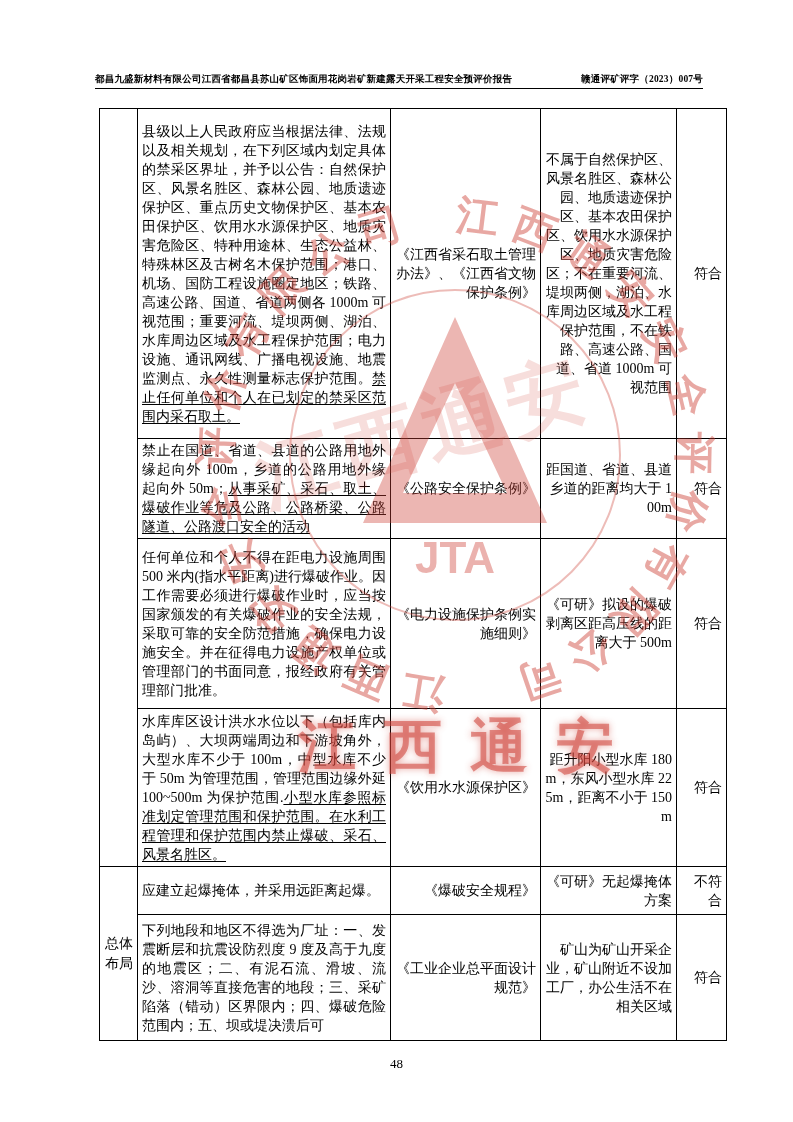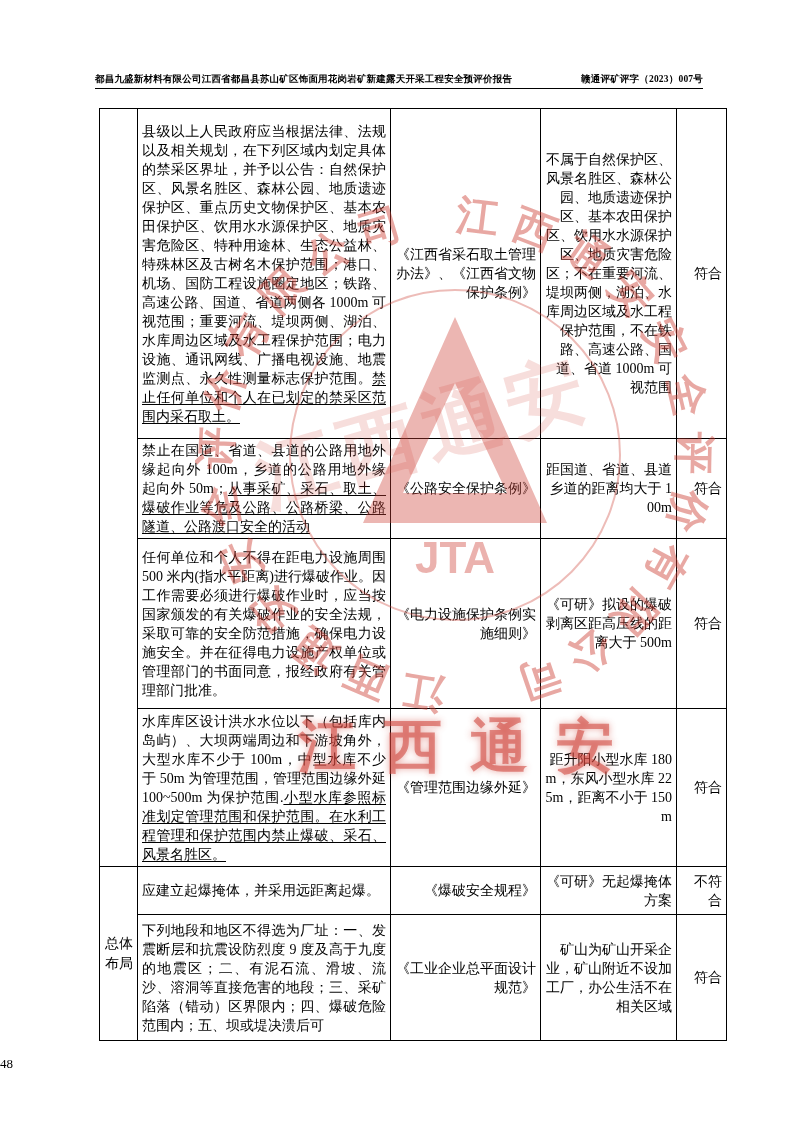--- a/index.html
+++ b/index.html
@@ -26,21 +26,21 @@
     border:1px solid #000; vertical-align:middle;
     font-size:14px; line-height:19px; padding:2px 4px; color:#000;
     word-break:break-all; overflow:hidden;
   }
   td.reg { text-align:justify; text-justify:inter-character;margin-left:28px; }
   td.law, td.comp, td.status, td.label { text-align:right; }
   td.label { line-height:20px;margin-left:11px; }
   .u { text-decoration:underline; text-underline-offset:2px; }
   .footer {
     position:absolute; top:1056px; left:0; width:100%;
-    font-size:13px;
+    text-align:center; font-size:13px;
   }
   
   .wm { position:absolute; pointer-events:none; z-index:5; }
   .seal { left:195px; top:195px; width:520px; height:520px; }
   .wm-diag {
     left:245px; top:430px; width:max-content;
     transform:rotate(-16deg); transform-origin:left top;
     font-size:78px; font-weight:bold; letter-spacing:8px;
     color:rgba(212,72,60,0.18);
   }
@@ -85,21 +85,21 @@
         <td class="status">符合</td>
       </tr>
       <tr style="height:170px">
         <td class="reg"><span>任何单位和个人不得在距电力设施周围 500 米内(指水平距离)进行爆破作业。因工作需要必须进行爆破作业时，应当按国家颁发的有关爆破作业的安全法规，采取可靠的安全防范措施，确保电力设施安全。并在征得电力设施产权单位或管理部门的书面同意，报经政府有关管理部门批准。</span><span class="u"></span></td>
         <td class="law">《电力设施保护条例实施细则》</td>
         <td class="comp">《可研》拟设的爆破剥离区距高压线的距离大于 500m</td>
         <td class="status">符合</td>
       </tr>
       <tr style="height:158px">
         <td class="reg"><span>水库库区设计洪水水位以下（包括库内岛屿）、大坝两端周边和下游坡角外，大型水库不少于 100m，中型水库不少于 50m 为管理范围，管理范围边缘外延 100~500m 为保护范围.</span><span class="u">小型水库参照标准划定管理范围和保护范围。在水利工程管理和保护范围内禁止爆破、采石、风景名胜区。</span></td>
-        <td class="law">《管理范围边缘外延》</td>
+        <td class="law">《饮用水水源保护区》</td>
         <td class="comp">距升阳小型水库 180m，东风小型水库 225m，距离不小于 150m</td>
         <td class="status">符合</td>
       </tr>
       <tr style="height:48px">
         <td class="label" rowspan="2">总体布局</td>
         <td class="reg"><span>应建立起爆掩体，并采用远距离起爆。</span><span class="u"></span></td>
         <td class="law">《爆破安全规程》</td>
         <td class="comp">《可研》无起爆掩体方案</td>
         <td class="status">不符合</td>
       </tr>

